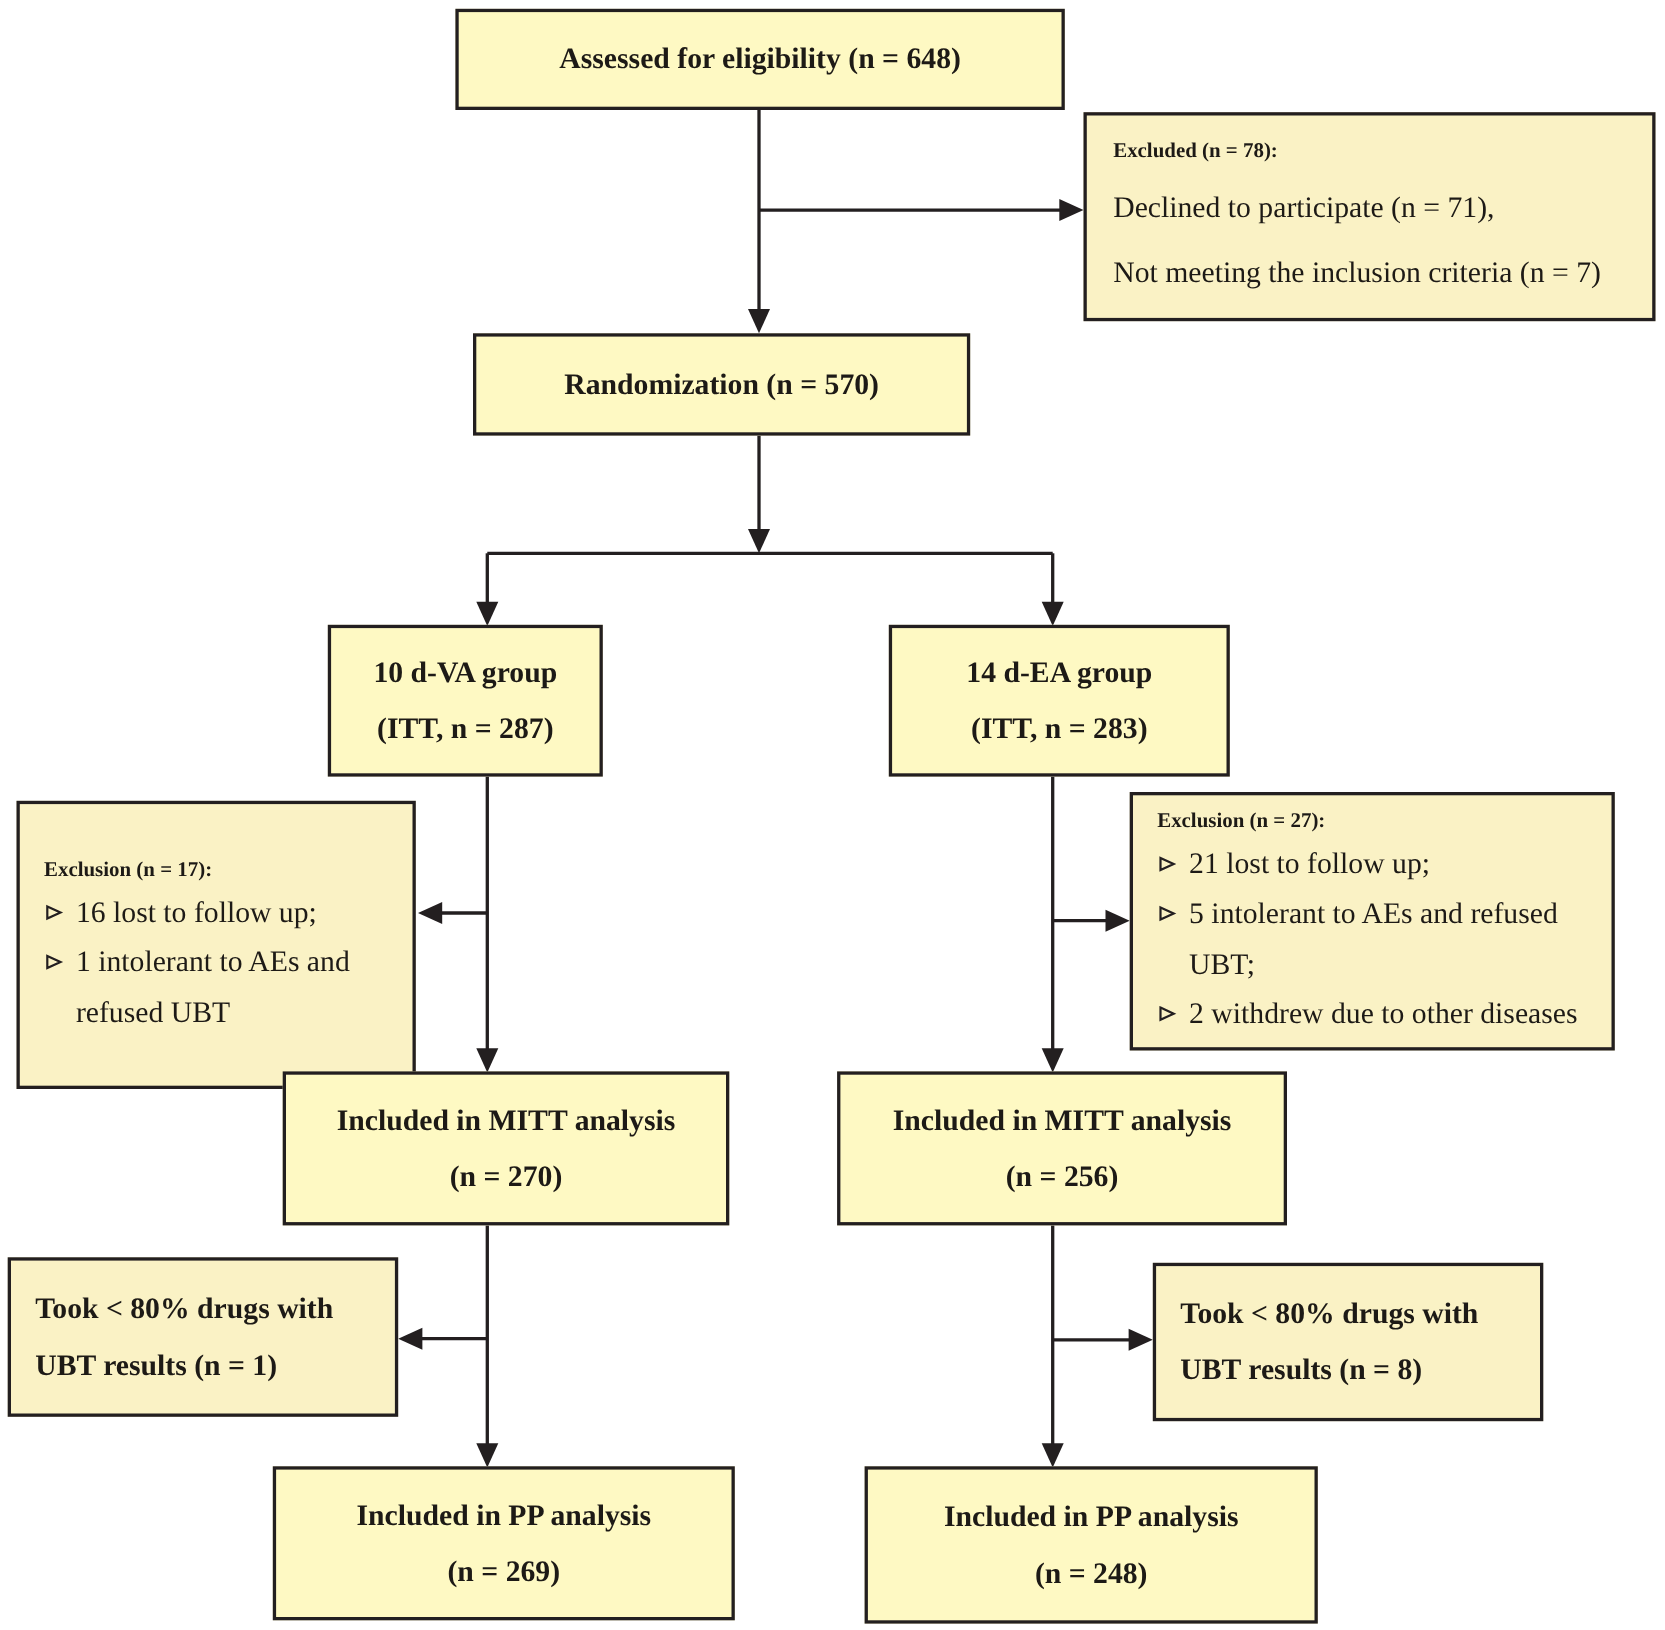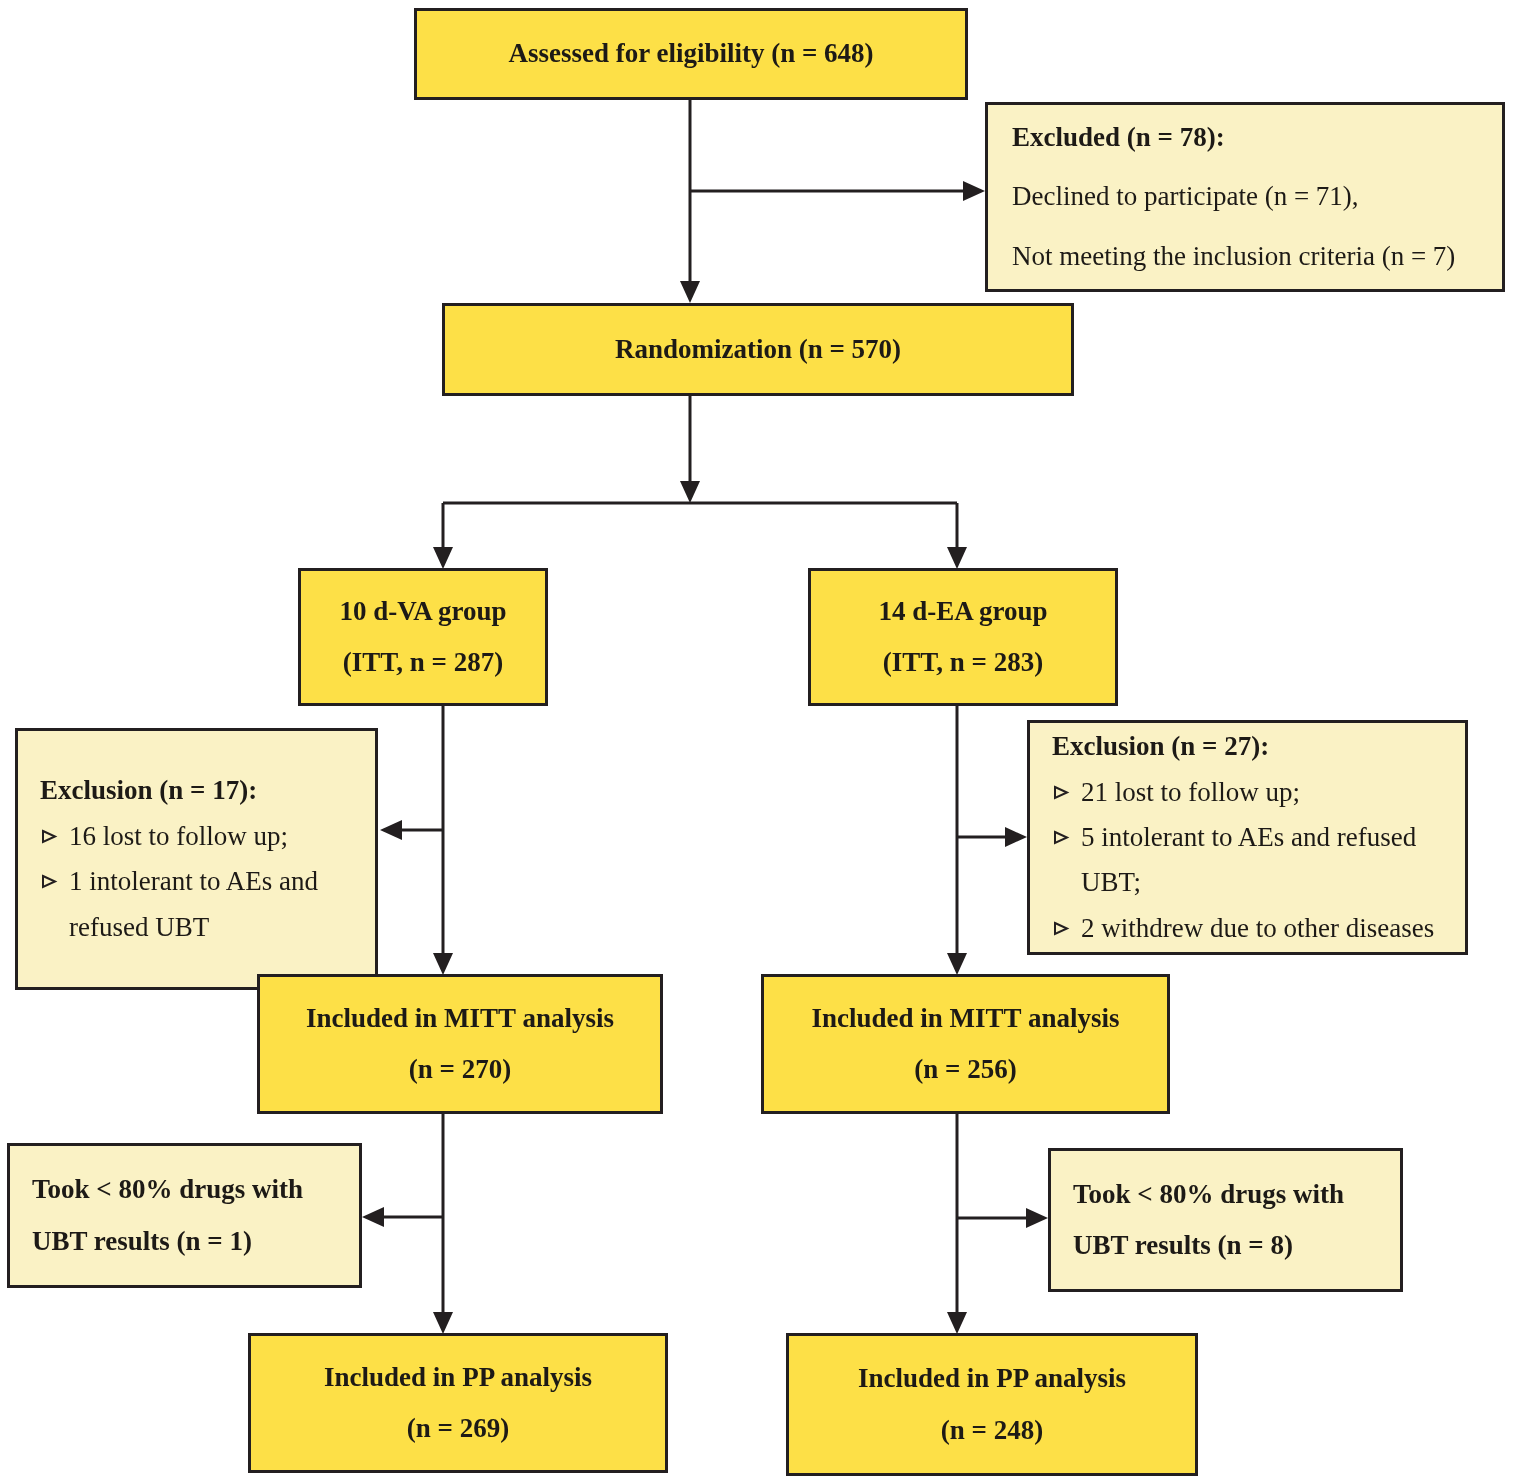--- a/index.html
+++ b/index.html
@@ -32,34 +32,34 @@
     stroke: none;
   }
   .box {
     position: absolute;
     box-sizing: border-box;
     border: 3px solid #231f20;
     display: flex;
     flex-direction: column;
     justify-content: center;
   }
-  .pink { background: #fde047; }
+  .pink { background: #fef9c3; }
   .yellow { background: #faf2c5; }
   .centered {
     align-items: center;
     text-align: center;
   }
   .line {
     font-size: 27px;
     font-weight: bold;
     line-height: 1.9;
     white-space: nowrap;
   }
   .ytitle {
-    font-size: 27px;
+    font-size: 19px;
     font-weight: bold;
     line-height: 1.7;
   }
   .ybody {
     font-size: 27px;
     line-height: 2.2;
     white-space: nowrap;
   }
   .excluded-box .ytitle { line-height: 2.2; }
   .bullet-item {
@@ -144,21 +144,21 @@
   <div class="box pink centered" style="left:414px;top:8px;width:554px;height:92px">
     <div class="line">Assessed for eligibility (n = 648)</div>
   </div>
 
   <div class="box yellow excluded-box" style="left:985px;top:102px;width:520px;height:190px;padding:2px 10px 2px 24px">
     <div class="ytitle">Excluded (n = 78):</div>
     <div class="ybody">Declined to participate (n = 71),</div>
     <div class="ybody">Not meeting the inclusion criteria (n = 7)</div>
   </div>
 
-  <div class="box pink centered" style="left:442px;top:303px;width:632px;height:93px">
+  <div class="box pink centered" style="left:430px;top:303px;width:452px;height:93px">
     <div class="line">Randomization (n = 570)</div>
   </div>
 
   <div class="box pink centered" style="left:298px;top:568px;width:250px;height:138px">
     <div class="line">10 d-VA group</div>
     <div class="line">(ITT, n = 287)</div>
   </div>
 
   <div class="box pink centered" style="left:808px;top:568px;width:310px;height:138px">
     <div class="line">14 d-EA group</div>

